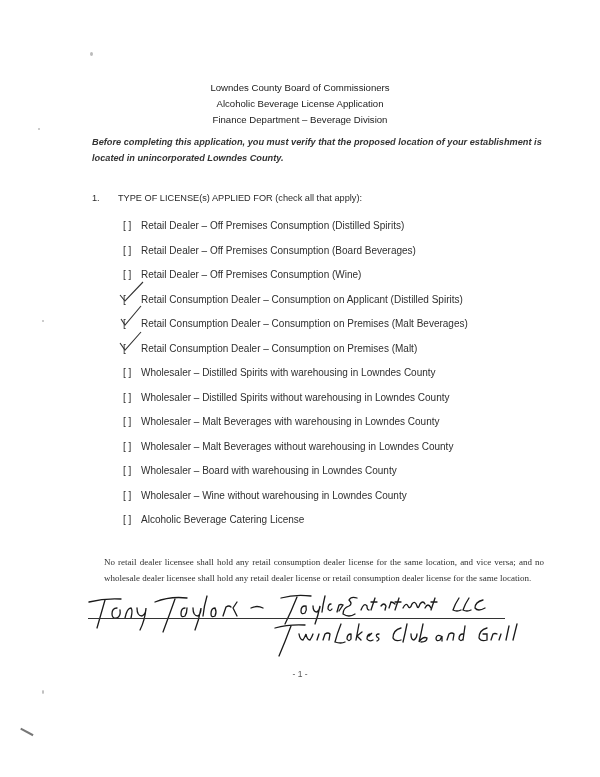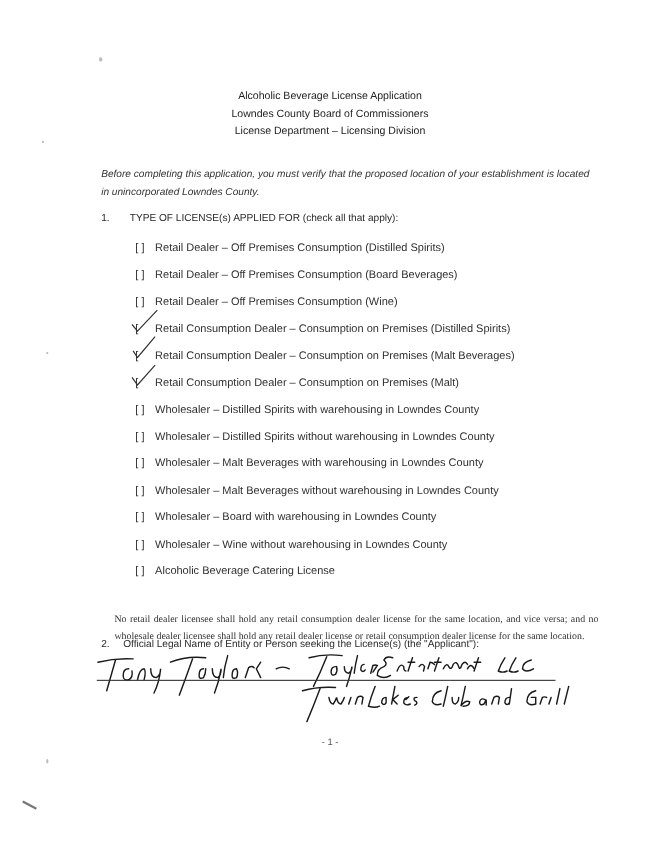--- a/index.html
+++ b/index.html
@@ -2,64 +2,64 @@
 <html><head>
 <meta charset="utf-8">
 <style>
   html, body { margin:0; padding:0; }
   body {
     width:600px; height:777px; background:#ffffff; position:relative; overflow:hidden;
     font-family:"Liberation Sans", "DejaVu Sans", sans-serif; color:#2a2a2a;
   }
   .page { position:absolute; left:0; top:0; width:600px; height:777px; }
   .header { position:absolute; left:0; top:80px; width:600px; text-align:center; font-size:9.6px; line-height:16px; color:#222; }
-  .intro { position:absolute; left:92px; top:151px; width:450px; font-size:9.2px; line-height:15.5px; font-style:italic; font-weight:normal; color:#333; }
+  .intro { position:absolute; left:92px; top:135px; width:450px; font-size:9.2px; line-height:15.5px; font-style:italic; font-weight:bold; color:#333; }
   .q1 { position:absolute; left:92px; top:193px; font-size:9.2px; color:#2a2a2a; }
   .q1 .num { display:inline-block; width:26px; }
   .options { position:absolute; left:123px; top:220px; }
   .opt { position:absolute; left:0; font-size:10px; white-space:nowrap; color:#2f2f2f; }
   .opt .box { display:inline-block; width:18px; }
   .check { position:absolute; left:-6px; top:-14px; width:30px; height:24px; }
   .note { position:absolute; left:104px; top:554px; width:440px; font-size:9px; line-height:16px; text-align:justify; color:#2f2f2f;font-family:Liberation Serif, serif; }
   .q2 { position:absolute; left:92px; top:580px; font-size:9.2px; color:#2a2a2a; }
   .q2 .num { display:inline-block; width:20px; }
   .sigline { position:absolute; left:88px; top:618px; width:417px; height:1px; background:#333; }
   .sig { position:absolute; left:85px; top:594px; width:440px; height:80px; }
   .pagenum { position:absolute; left:0; top:669px; width:600px; text-align:center; font-size:8.5px; color:#555; }
   .speck { position:absolute; background:#bbb; border-radius:50%; }
 </style>
 </head>
 <body>
 
 <div class="page">
 
   <div class="header">
+    <div>Lowndes County Board of Commissioners</div>
     <div>Alcoholic Beverage License Application</div>
-    <div>Lowndes County Board of Commissioners</div>
-    <div>License Department – Licensing Division</div>
+    <div>Finance Department – Beverage Division</div>
   </div>
 
   <div class="intro">Before completing this application, you must verify that the proposed location of your establishment is located in unincorporated Lowndes County.</div>
 
   <div class="q1">
     <span class="num">1.</span><span>TYPE OF LICENSE(s) APPLIED FOR (check all that apply):</span>
   </div>
 
   <div class="options">
     <div class="opt" style="top:0px">
       <span class="box">[ ]</span><span>Retail Dealer – Off Premises Consumption (Distilled Spirits)</span>
     </div>
     <div class="opt" style="top:24.5px">
       <span class="box">[ ]</span><span>Retail Dealer – Off Premises Consumption (Board Beverages)</span>
     </div>
     <div class="opt" style="top:49px">
       <span class="box">[ ]</span><span>Retail Dealer – Off Premises Consumption (Wine)</span>
     </div>
     <div class="opt" style="top:73.5px">
-      <span class="box">[ &nbsp;</span><span>Retail Consumption Dealer – Consumption on Premises (Distilled Spirits)</span>
+      <span class="box">[ &nbsp;</span><span>Retail Consumption Dealer – Consumption on Applicant (Distilled Spirits)</span>
       <svg class="check" viewBox="0 0 30 24">
           <path d="M3 15 L8 21 L26 2" stroke="#333" stroke-width="1.1" fill="none"></path>
         </svg>
     </div>
     <div class="opt" style="top:98px">
       <span class="box">[ &nbsp;</span><span>Retail Consumption Dealer – Consumption on Premises (Malt Beverages)</span>
       <svg class="check" viewBox="0 0 30 24">
           <path d="M4 15 L8 21 L24 2" stroke="#333" stroke-width="1.1" fill="none"></path>
         </svg>
     </div>
@@ -87,23 +87,20 @@
     <div class="opt" style="top:269.5px">
       <span class="box">[ ]</span><span>Wholesaler – Wine without warehousing in Lowndes County</span>
     </div>
     <div class="opt" style="top:294px">
       <span class="box">[ ]</span><span>Alcoholic Beverage Catering License</span>
     </div>
   </div>
 
   <div class="note">No retail dealer licensee shall hold any retail consumption dealer license for the same location, and vice versa; and no wholesale dealer licensee shall hold any retail dealer license or retail consumption dealer license for the same location.</div>
 
-  <div class="q2">
-    <span class="num">2.</span><span>Official Legal Name of Entity or Person seeking the License(s) (the "Applicant"):</span>
-  </div>
 
   <svg class="sig" viewBox="0 0 440 80">
     <g stroke="#1a1a1a" stroke-width="1.3" fill="none" stroke-linecap="round">
 
       <path d="M4 8 Q20 4 36 5"></path>
         <path d="M20 6 Q16 20 12 34"></path>
       <path d="M32 14 q-5 0 -5 6 q0 5 5 4 q4 -2 3 -8"></path>
       <path d="M40 24 q2 -10 6 -10 q2 2 0 10"></path>
       <path d="M52 14 q0 8 5 8 q4 -2 4 -8 q-1 12 -6 22"></path>
 

